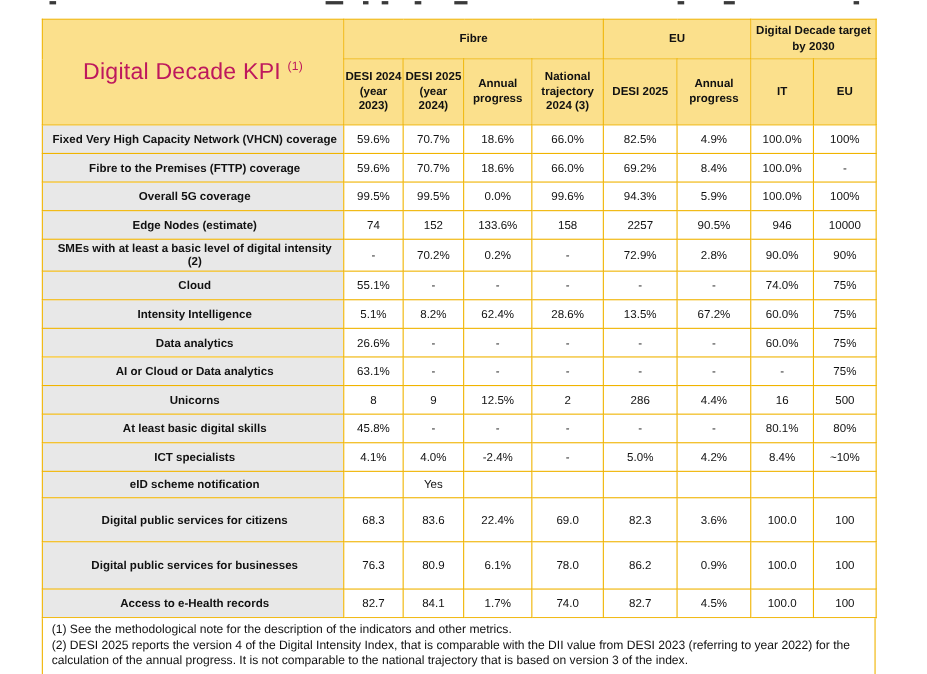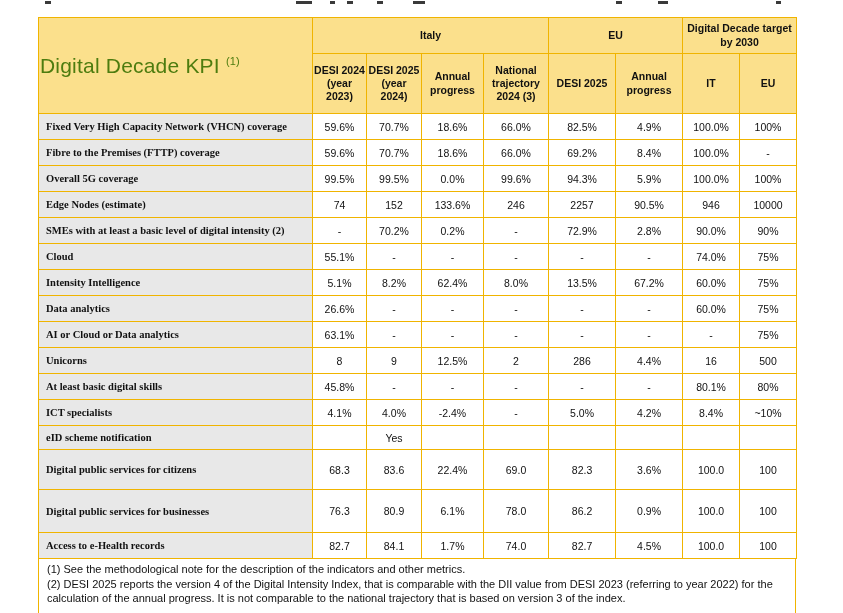--- a/index.html
+++ b/index.html
@@ -20,34 +20,34 @@
     border:1.5px solid var(--border,#F0B400);
     overflow:hidden;
   }
   .hdr{
     background:var(--hdr,#FBE08C);
     font-weight:bold;text-align:center;vertical-align:middle;
     font-size:10.5px;line-height:1.25;padding:2px 1px;color:#111;
   }
   .title-cell{
     background:var(--hdr,#FBE08C);
-    text-align:left;vertical-align:middle;
-    font-size:21px;font-weight:400;letter-spacing:0.2px;color:#4d7c0f;
+    text-align:center;vertical-align:middle;
+    font-size:21px;font-weight:400;letter-spacing:0.2px;color:#be185d;
   }
   .title-cell .sup{font-size:11px;vertical-align:super;}
   tr.group-row{height:36px;}
   tr.subhdr-row{height:60px;}
   tbody tr{height:26px;}
   tbody tr:nth-child(13){height:24px;}
   tbody tr:nth-child(14){height:40px;}
   tbody tr:nth-child(15){height:43px;}
   .rlabel{
     background:var(--rowfill,#E8E8E8);
-    font-size:10.5px;font-weight:bold;text-align:left;
-    padding:2px 4px 2px 7px;vertical-align:middle;color:#111;font-family:Liberation Serif, serif;
+    font-size:10.5px;font-weight:bold;text-align:center;
+    padding:2px 4px 2px 7px;vertical-align:middle;color:#111;
   }
   .val{
     background:#ffffff;text-align:center;vertical-align:middle;
     font-size:10.5px;padding:1px 2px;color:#111;
   }
   .footnotes{
     box-sizing:border-box;width:758px;height:65px;margin-top:0;
     border:1.5px solid var(--border,#F0B400);border-top:none;
     background:#ffffff;padding:3px 8px 2px 8px;
     font-size:11px;line-height:14.5px;color:#111;
@@ -81,21 +81,21 @@
       <col style="width:67px">
         <col style="width:57px">
         <col style="width:57px">
     </colgroup>
     <thead>
       <tr class="group-row">
         <th class="title-cell" rowspan="2">
           <span>Digital Decade KPI</span>
           <span class="sup">(1)</span>
         </th>
-        <th class="hdr" colspan="4">Italy</th>
+        <th class="hdr" colspan="4">Fibre</th>
         <th class="hdr" colspan="2">EU</th>
         <th class="hdr" colspan="2">Digital Decade target by 2030</th>
       </tr>
       <tr class="subhdr-row">
         <th class="hdr">DESI 2024 (year 2023)</th>
         <th class="hdr">DESI 2025 (year 2024)</th>
         <th class="hdr">Annual progress</th>
         <th class="hdr">National trajectory 2024 (3)</th>
         <th class="hdr">DESI 2025</th>
         <th class="hdr">Annual progress</th>
@@ -135,21 +135,21 @@
           <td class="val">94.3%</td>
           <td class="val">5.9%</td>
           <td class="val">100.0%</td>
           <td class="val">100%</td>
         </tr>
         <tr>
           <th class="rlabel">Edge Nodes (estimate)</th>
           <td class="val">74</td>
           <td class="val">152</td>
           <td class="val">133.6%</td>
-          <td class="val">246</td>
+          <td class="val">158</td>
           <td class="val">2257</td>
           <td class="val">90.5%</td>
           <td class="val">946</td>
           <td class="val">10000</td>
         </tr>
         <tr>
           <th class="rlabel">SMEs with at least a basic level of digital intensity (2)</th>
           <td class="val">-</td>
           <td class="val">70.2%</td>
           <td class="val">0.2%</td>
@@ -168,21 +168,21 @@
           <td class="val">-</td>
           <td class="val">-</td>
           <td class="val">74.0%</td>
           <td class="val">75%</td>
         </tr>
         <tr>
           <th class="rlabel">Intensity Intelligence</th>
           <td class="val">5.1%</td>
           <td class="val">8.2%</td>
           <td class="val">62.4%</td>
-          <td class="val">8.0%</td>
+          <td class="val">28.6%</td>
           <td class="val">13.5%</td>
           <td class="val">67.2%</td>
           <td class="val">60.0%</td>
           <td class="val">75%</td>
         </tr>
         <tr>
           <th class="rlabel">Data analytics</th>
           <td class="val">26.6%</td>
           <td class="val">-</td>
           <td class="val">-</td>

